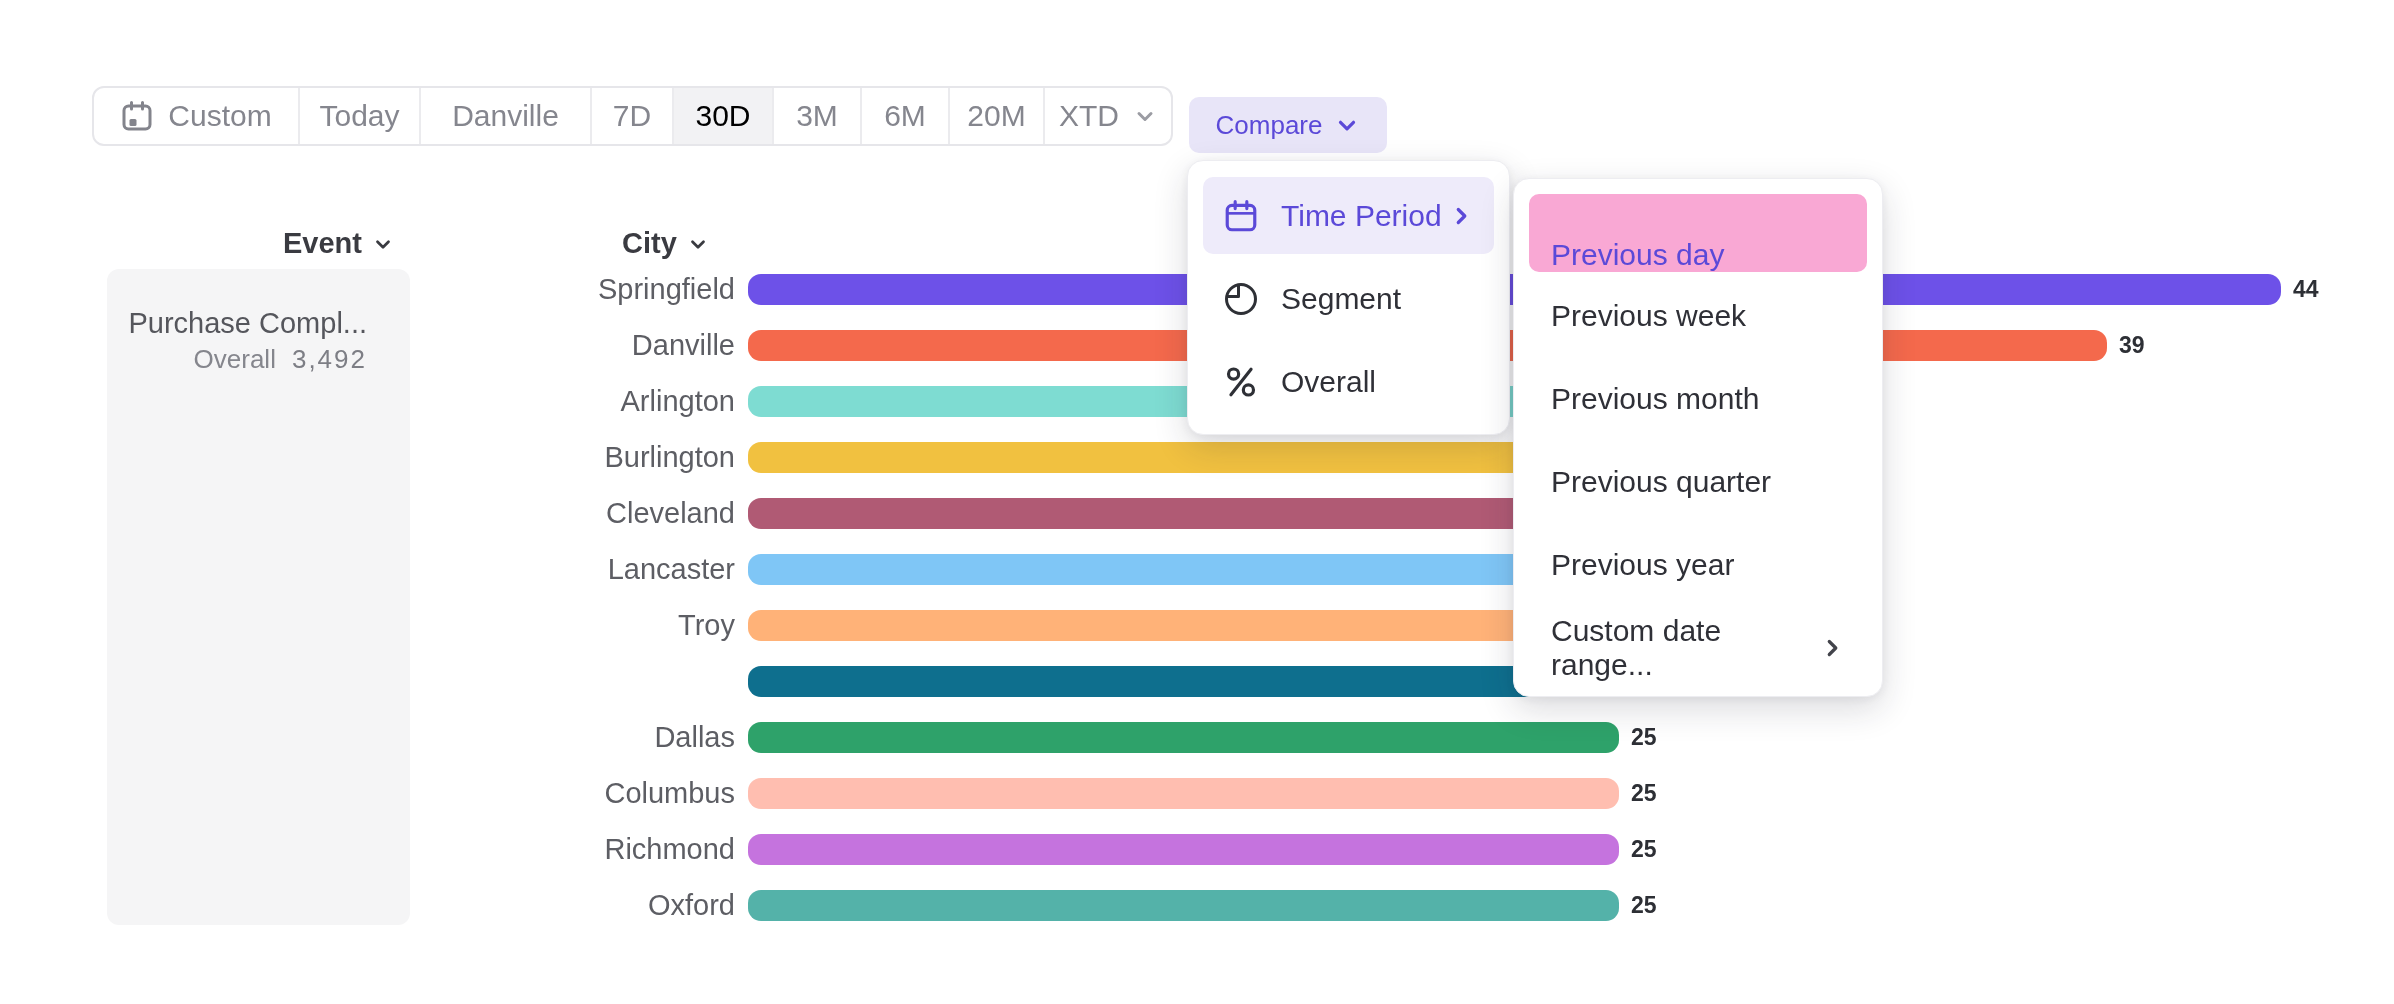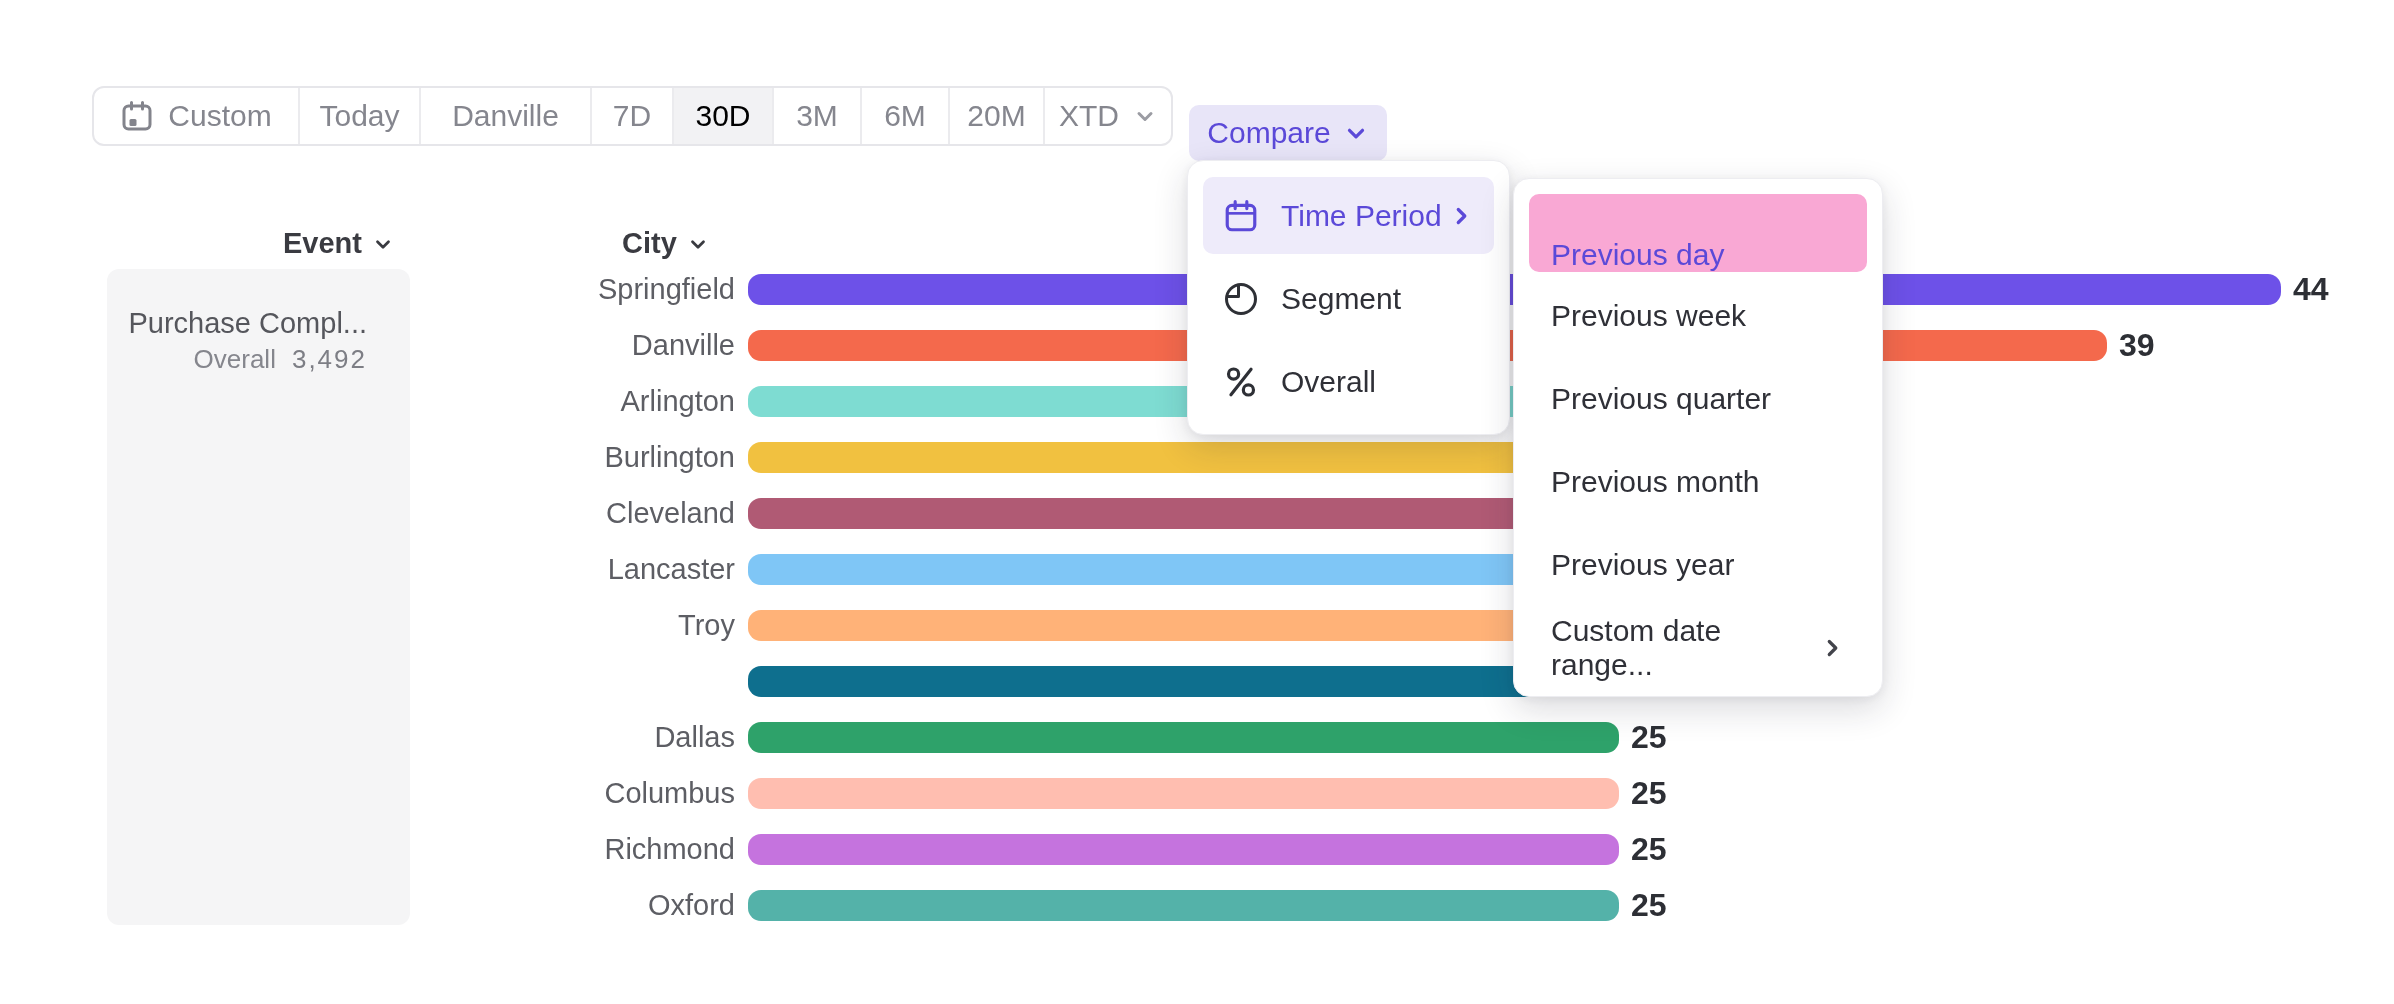--- a/index.html
+++ b/index.html
@@ -9,42 +9,42 @@
   
   .toolbar{position:absolute;left:92px;top:86px;height:60px;display:flex;align-items:stretch;
            border:2px solid #e6e6ea;border-radius:12px;background:#fff;box-sizing:border-box;z-index:5;}
   .tb-cell{display:flex;align-items:center;justify-content:center;gap:14px;
            font-size:30px;color:#85868e;box-sizing:border-box;cursor:pointer;white-space:nowrap;}
   .tb-cell + .tb-cell{border-left:2px solid #ebebee;}
   .tb-cell.selected{background:#f2f2f4;color:#000000;font-weight:400;}
   .tb-cell:first-child{border-radius:10px 0 0 10px;}
   .tb-cell:last-child{border-radius:0 10px 10px 0;}
 
-  .compare-btn{position:absolute;left:1189px;top:105px;width:198px;height:56px;border-radius:10px;
+  .compare-btn{position:absolute;left:1189px;top:97px;width:198px;height:56px;border-radius:10px;
                display:flex;align-items:center;justify-content:center;gap:12px;cursor:pointer;z-index:5;
-               font-size:30px;font-weight:500;}
+               font-size:26px;font-weight:500;}
 
   
   .col-header{position:absolute;top:227px;display:flex;align-items:center;gap:10px;
               font-size:29px;font-weight:600;color:#3a3b41;cursor:pointer;}
   #event-header{left:283px;}
   #city-header{left:622px;}
 
   
   .event-panel{position:absolute;left:107px;top:269px;width:303px;height:656px;background:#f5f5f6;
                border-radius:12px;box-sizing:border-box;padding:36px 43px 0 20px;text-align:right;cursor:pointer;}
   .event-name{font-size:29px;color:#55565c;line-height:36px;white-space:nowrap;}
   .event-sub{font-size:26px;color:#85868d;line-height:32px;margin-top:2px;}
   .event-sub .val{margin-left:16px;letter-spacing:2px;color:#7d7e85;}
 
   
   #chart{position:absolute;left:0;top:0;width:2394px;height:1004px;z-index:1;}
   .row-label{position:absolute;left:360px;width:375px;text-align:right;font-size:29px;color:#5d5e64;line-height:31px;white-space:nowrap;}
   .bar{position:absolute;left:748px;height:31px;border-radius:13px;}
-  .bar-value{position:absolute;font-size:32px;font-weight:700;color:#2d2f35;line-height:31px;}
+  .bar-value{position:absolute;font-size:23px;font-weight:700;color:#2d2f35;line-height:31px;}
 
   
   .menu{position:absolute;background:#fff;border-radius:16px;box-sizing:border-box;
         border:1px solid #ededf1;box-shadow:0 12px 34px rgba(28,28,48,.16),0 2px 8px rgba(28,28,48,.06);}
   #compare-menu{left:1187px;top:160px;width:323px;height:275px;z-index:20;padding:16px 15px;}
   #tp-submenu{left:1513px;top:178px;width:370px;height:519px;z-index:21;padding:15px 15px;}
   .menu-item{display:flex;align-items:center;border-radius:10px;cursor:pointer;
              font-size:30px;font-weight:500;color:#2f3037;box-sizing:border-box;}
   #compare-menu .menu-item{height:77px;margin-bottom:6px;padding:0 20px;}
   #tp-submenu .menu-item{height:78px;margin-bottom:5px;padding:0 22px;}
@@ -200,24 +200,24 @@
   </div>
 
 <div class="menu" id="tp-submenu">
     <div class="menu-item" style="background: #f9a8d4; color: rgb(91, 73, 216); align-items: flex-end;">
       <span>Previous day</span>
     </div>
     <div class="menu-item">
       <span>Previous week</span>
     </div>
     <div class="menu-item">
+      <span>Previous month</span>
+    </div>
+    <div class="menu-item">
       <span>Previous quarter</span>
-    </div>
-    <div class="menu-item">
-      <span>Previous month</span>
     </div>
     <div class="menu-item">
       <span>Previous year</span>
     </div>
     <div class="menu-item">
       <span>Custom date range...</span>
       <span class="mi-chevron">
         <svg width="26" height="26" viewBox="0 0 24 24" fill="none">
           <path d="M9.5 6l6 6-6 6" stroke="#43444b" stroke-width="3" stroke-linecap="round" stroke-linejoin="round"></path>
         </svg>

